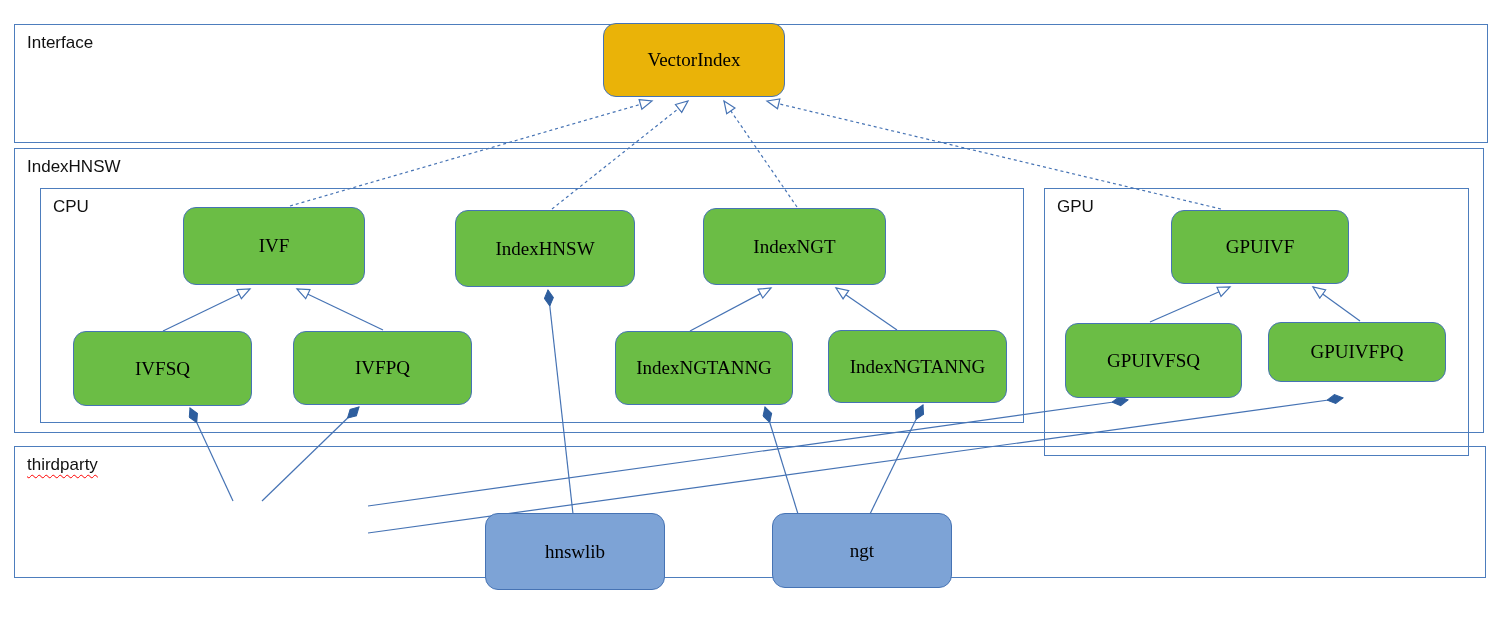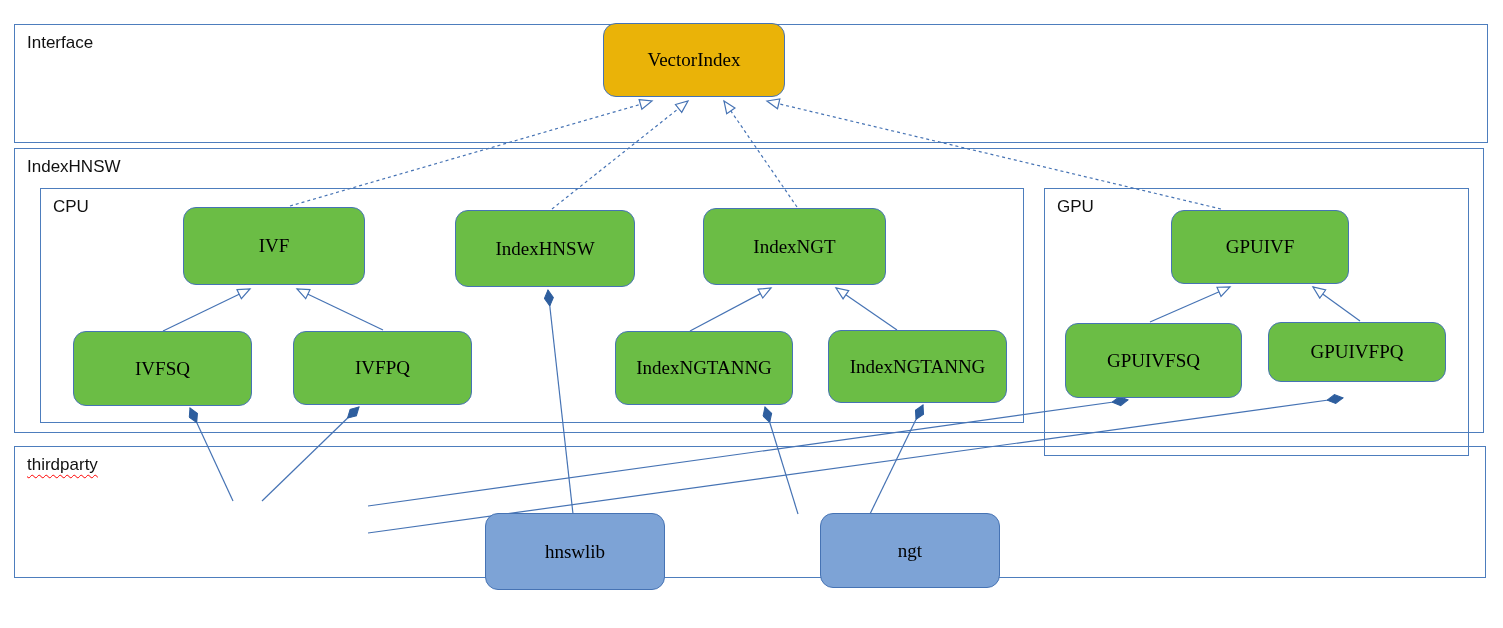--- a/index.html
+++ b/index.html
@@ -143,17 +143,17 @@
 
   <div class="node green" style="left:1268px;top:322px;width:178px;height:60px;">
     <span>GPUIVFPQ</span>
   </div>
 
 
   <div class="node blue" style="left:485px;top:513px;width:180px;height:77px;">
     <span>hnswlib</span>
   </div>
 
-  <div class="node blue" style="left:772px;top:513px;width:180px;height:75px;margin-left:48px;">
+  <div class="node blue" style="left:772px;top:513px;width:180px;height:75px;">
     <span>ngt</span>
   </div>
 
 </div>
 
 </body></html>

